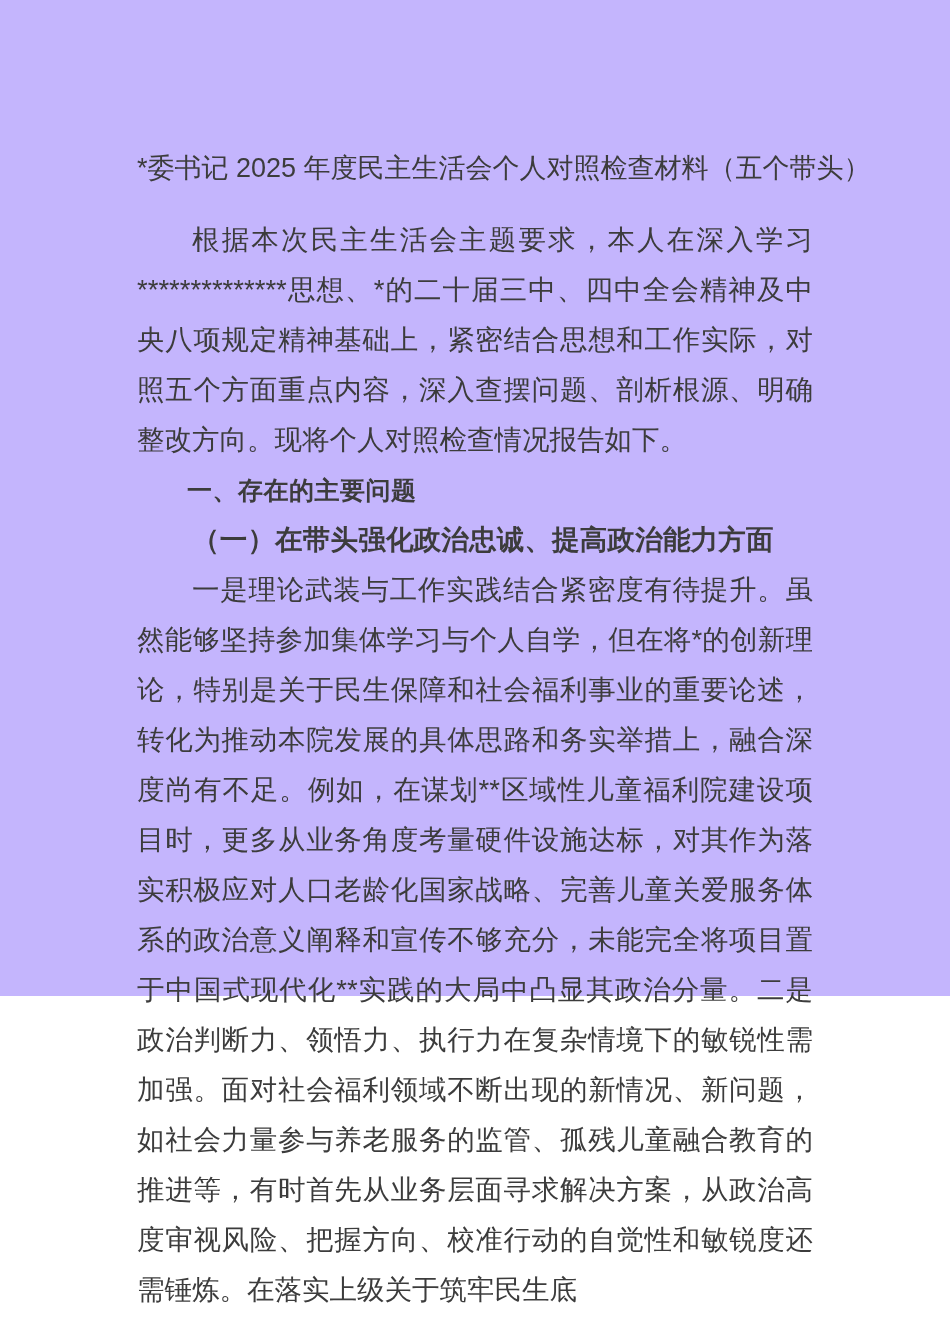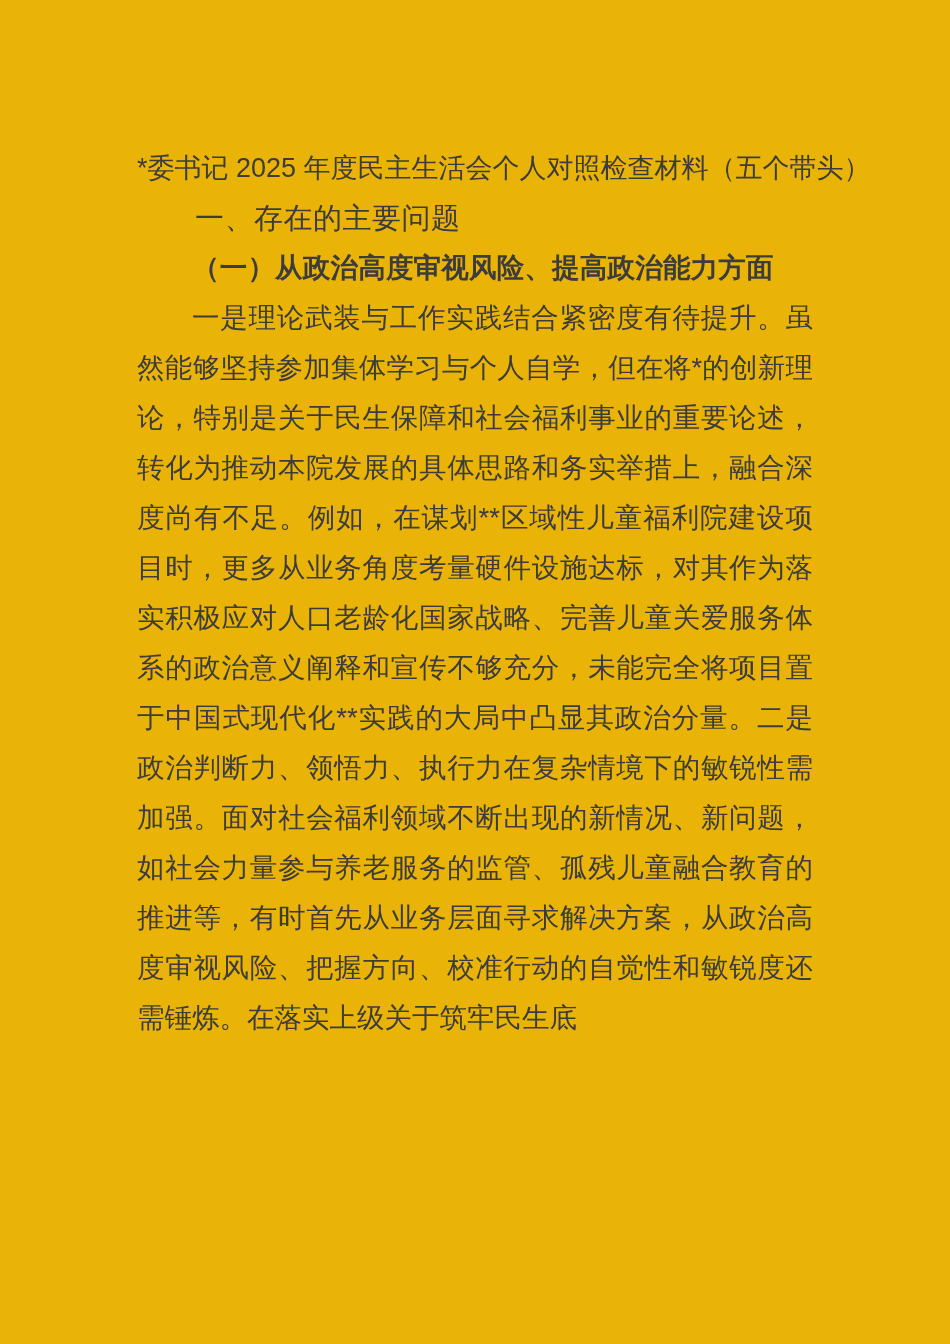--- a/index.html
+++ b/index.html
@@ -12,24 +12,24 @@
     height: 1344px;
     overflow: hidden;
     font-family: "Liberation Sans", "DejaVu Sans", sans-serif;
     color: #3c3c3c;
     -webkit-font-smoothing: antialiased;
   }
 
   .page {
     position: relative;
     width: 950px;
-    height: 1344px;
+    height: 996px;
     box-sizing: border-box;
     padding: 0;
-    background: #eab308;
+    background: #c4b5fd;
   }
 
   .content {
     position: absolute;
     left: 137px;
     top: 0;
     width: 676px;
   }
 
   .doc-title {
@@ -54,25 +54,25 @@
     text-justify: inter-ideograph;
     text-indent: 2em;
     font-weight: 400;
   }
 
   .para-spacer-top {
     margin-top: 22px;
   }
 
   .heading {
-    font-size: 29px;
+    font-size: 25px;
     line-height: 50px;
     color: #3c3c3c;
     margin: 0;
-    font-weight: normal;
+    font-weight: bold;
     text-indent: 2em;
     letter-spacing: 0.5px;
   }
 
   .heading-sub {
     font-size: 27.5px;
     line-height: 50px;
     color: #3c3c3c;
     margin: 0;
     font-weight: bold;
@@ -85,21 +85,22 @@
   }
 </style>
 </head>
 <body>
 
 <div class="page">
   <div class="content">
 
     <h1 class="doc-title">*委书记 2025 年度民主生活会个人对照检查材料（五个带头）</h1>
 
+    <p class="para para-spacer-top">根据本次民主生活会主题要求，本人在深入学习**************思想、*的二十届三中、四中全会精神及中央八项规定精神基础上，紧密结合思想和工作实际，对照五个方面重点内容，深入查摆问题、剖析根源、明确整改方向。现将个人对照检查情况报告如下。</p>
 
     <h2 class="heading">一、存在的主要问题</h2>
 
-    <h3 class="heading-sub">（一）从政治高度审视风险、提高政治能力方面</h3>
+    <h3 class="heading-sub">（一）在带头强化政治忠诚、提高政治能力方面</h3>
 
     <p class="para"><span class="bold-run">一是</span><span>理论武装与工作实践结合紧密度有待提升。虽然能够坚持参加集体学习与个人自学，但在将*的创新理论，特别是关于民生保障和社会福利事业的重要论述，转化为推动本院发展的具体思路和务实举措上，融合深度尚有不足。例如，在谋划**区域性儿童福利院建设项目时，更多从业务角度考量硬件设施达标，对其作为落实积极应对人口老龄化国家战略、完善儿童关爱服务体系的政治意义阐释和宣传不够充分，未能完全将项目置于中国式现代化**实践的大局中凸显其政治分量。</span><span class="bold-run">二是</span><span>政治判断力、领悟力、执行力在复杂情境下的敏锐性需加强。面对社会福利领域不断出现的新情况、新问题，如社会力量参与养老服务的监管、孤残儿童融合教育的推进等，有时首先从业务层面寻求解决方案，从政治高度审视风险、把握方向、校准行动的自觉性和敏锐度还需锤炼。在落实上级关于筑牢民生底</span></p>
 
   </div>
 </div>
 
 </body></html>

